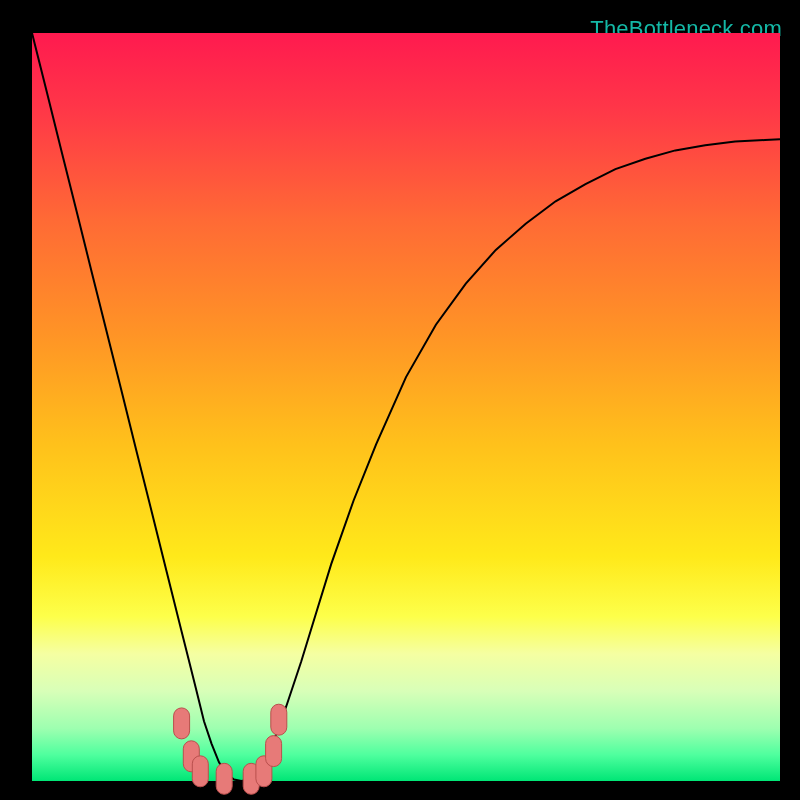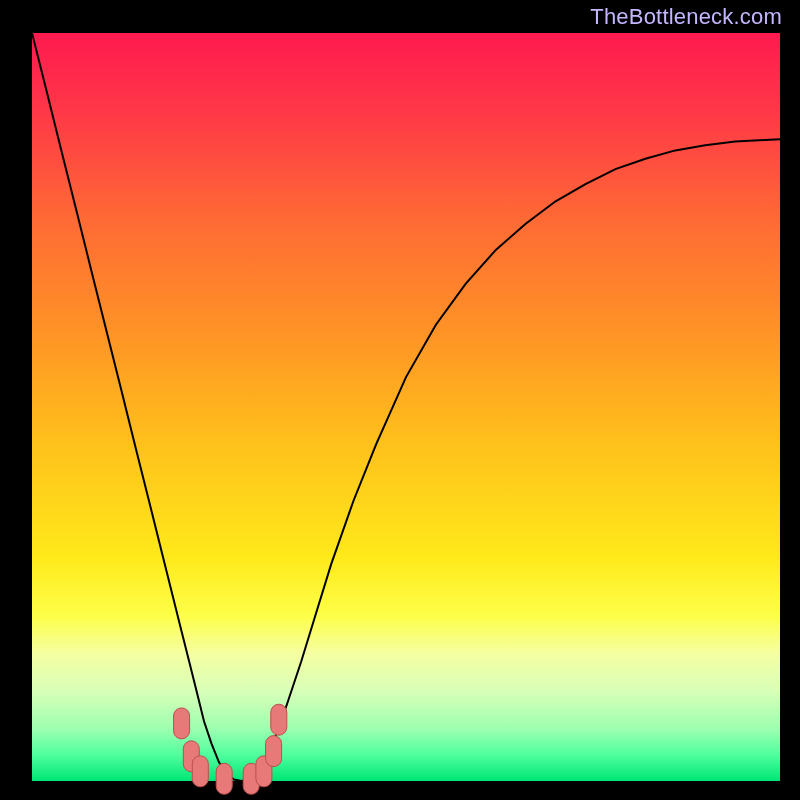--- a/index.html
+++ b/index.html
@@ -12,23 +12,23 @@
     font-family: Arial, Helvetica, sans-serif;
   }
   .frame {
     position: relative;
     width: 800px;
     height: 800px;
     background: #000;
   }
   .watermark {
     position: absolute;
-    top: 4px;
+    top: 16px;
     right: 18px;
-    color: #c4b5fd;
+    color: #14b8a6;
     font-size: 22px;
     font-weight: 400;
     letter-spacing: 0.2px;
   }
   svg.plot {
     position: absolute;
     left: 0;
     top: 0;
     width: 800px;
     height: 800px;

